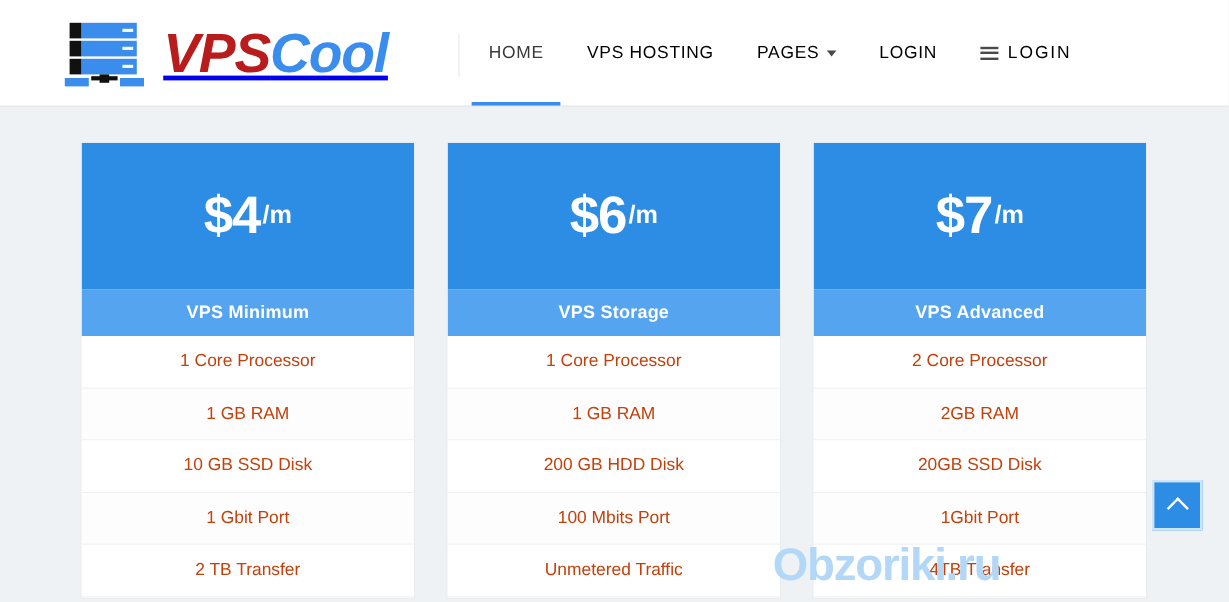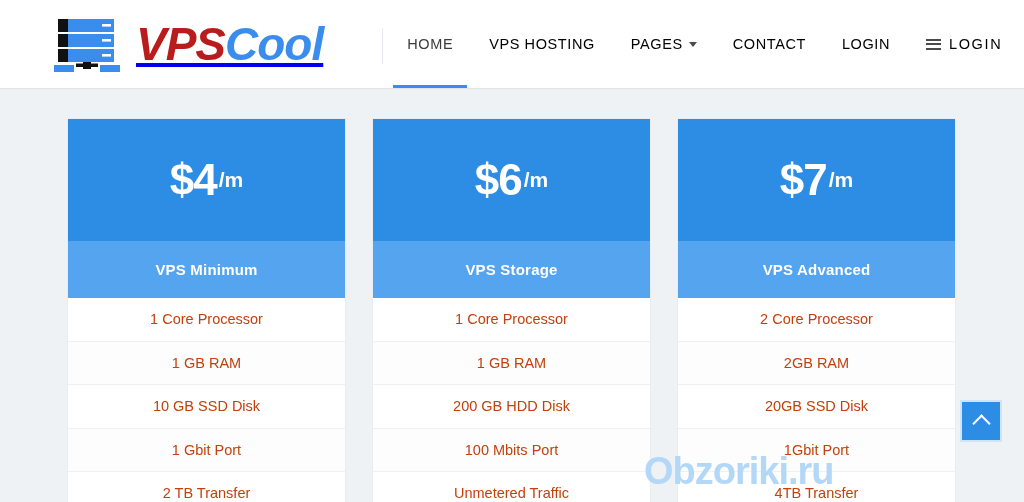--- a/index.html
+++ b/index.html
@@ -162,21 +162,21 @@
     letter-spacing: -1px;
   }
   .plan-period {
     color: #ffffff;
     font-size: 21px;
     font-weight: bold;
     margin-left: 2px;
   }
 
   .plan-title {
-    height: 57px;
+    height: 39px;
     background: #55a4ef;
     color: #ffffff;
     font-size: 15px;
     font-weight: bold;
     display: flex;
     align-items: center;
     justify-content: center;
     letter-spacing: 0.2px;
   }
 
@@ -270,23 +270,20 @@
 
     <a class="nav-item" href="#">
       <span>VPS HOSTING</span>
     </a>
 
     <a class="nav-item" href="#">
       <span>PAGES</span>
       <span class="caret"></span>
     </a>
 
-    <a class="nav-item" href="#">
-      <span>CONTACT</span>
-    </a>
 
     <a class="nav-item" href="#">
       <span>LOGIN</span>
     </a>
 
     <a class="nav-item menu-toggle" href="#">
       <span class="hamburger">
           <i></i>
           <i></i>
           <i></i>

